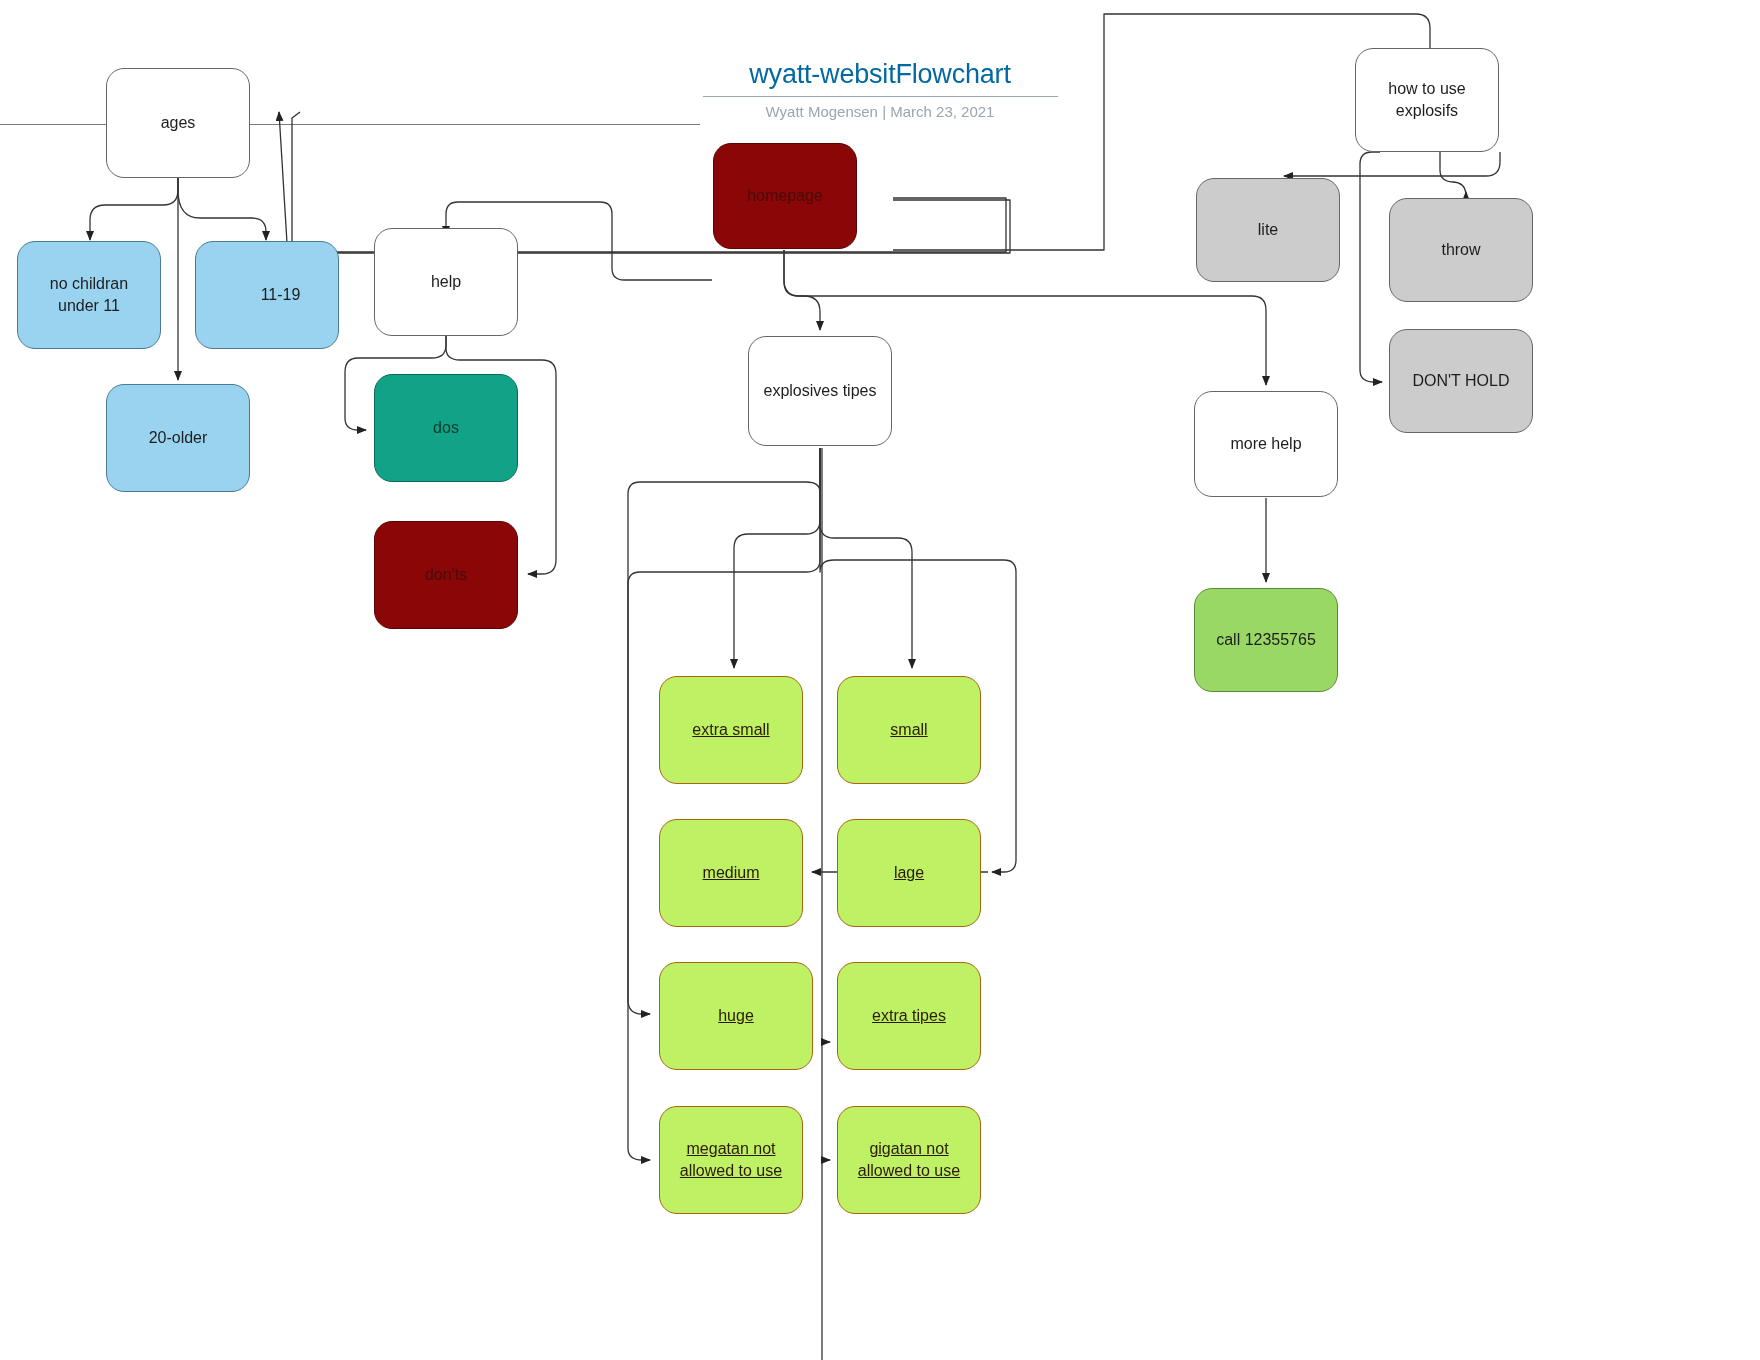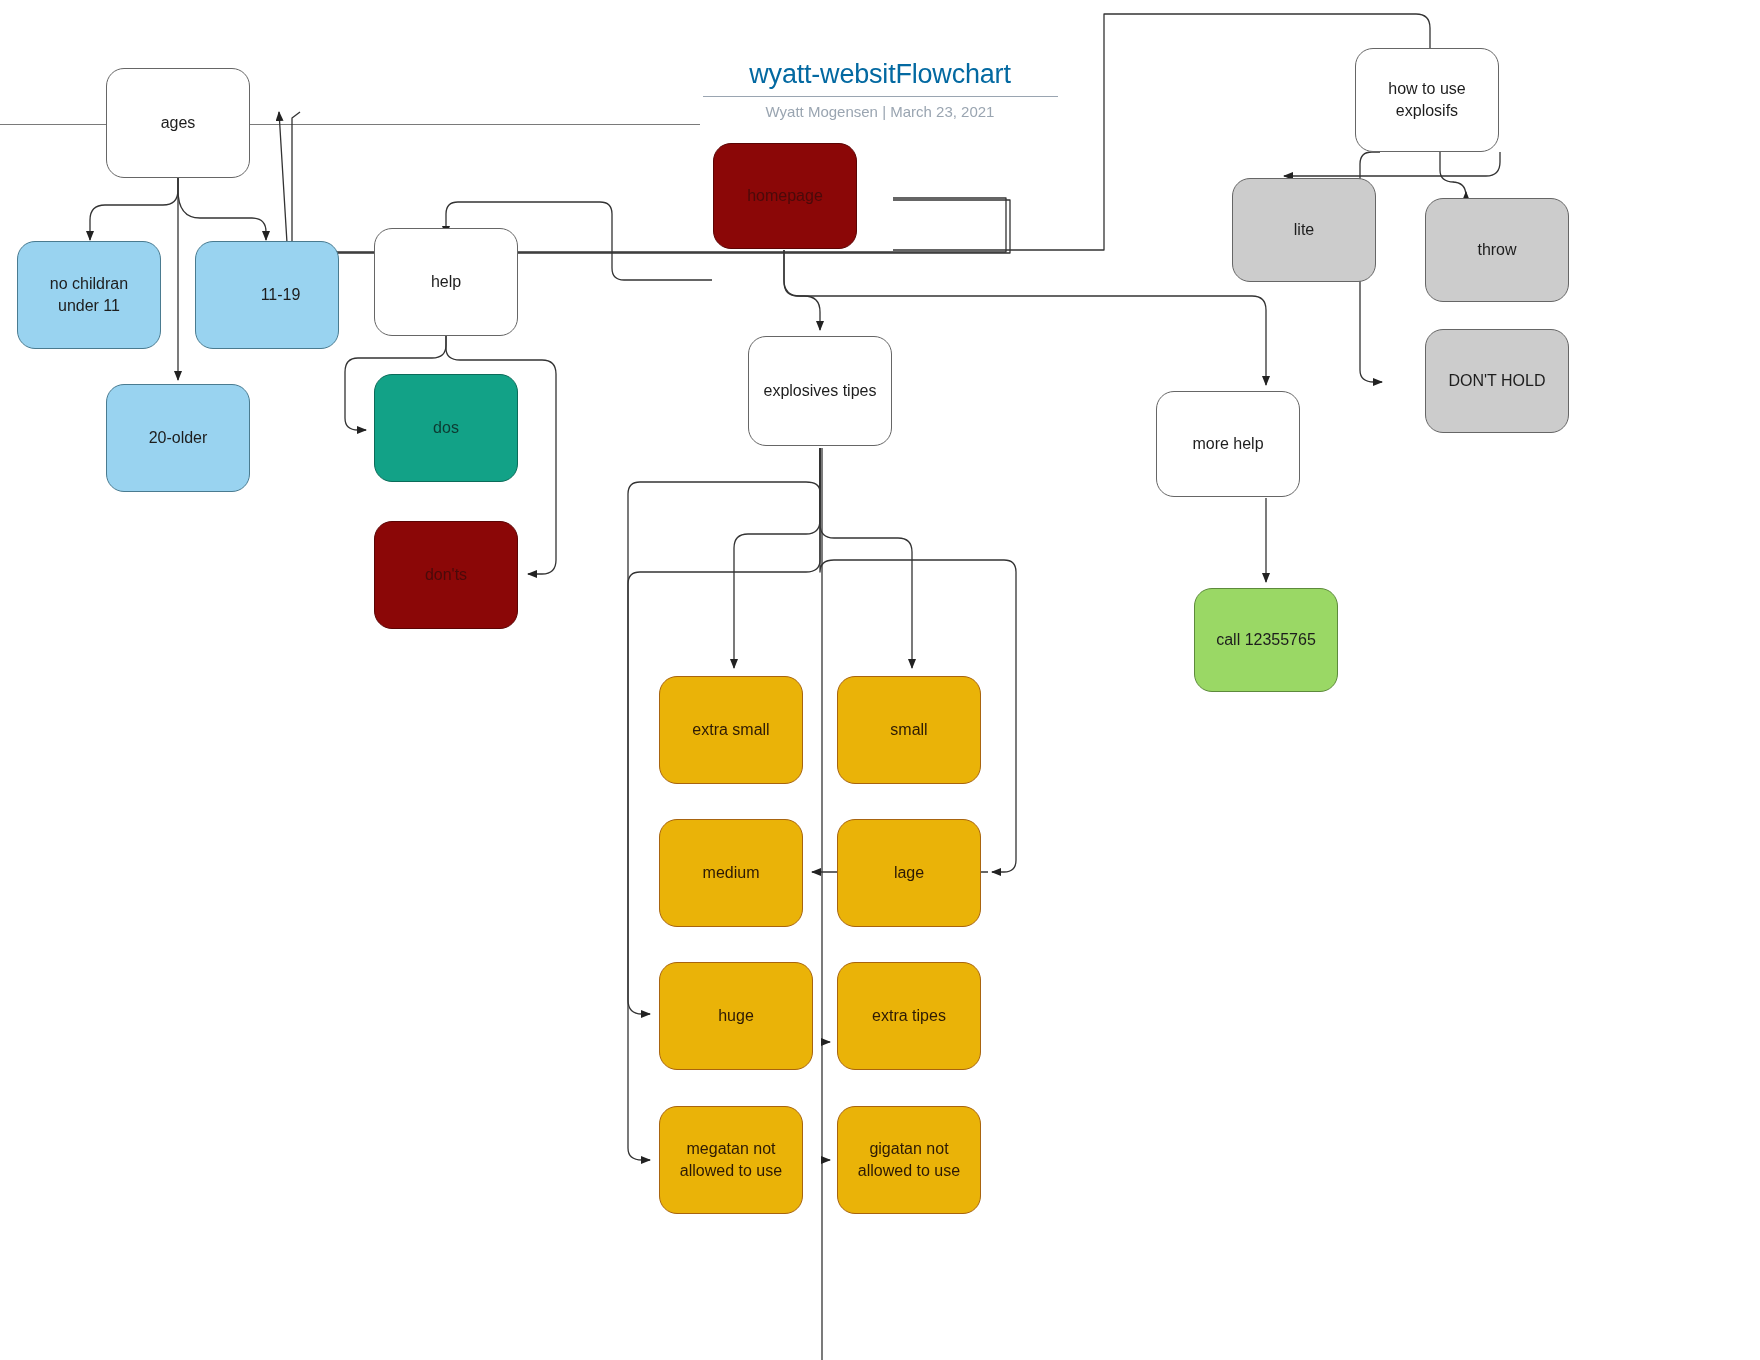--- a/index.html
+++ b/index.html
@@ -38,25 +38,25 @@
     font-size: 16px;
     line-height: 1.35;
     color: #1d1d1d;
     border: 1.2px solid #4d4d4d;
     background: #ffffff;
     white-space: pre-line;
     user-select: none;
   }
   .node.plain   { background:#ffffff; border-color:#666666; }
   .node.blue    { background:#99D3F0; border-color:#4a7b90; }
-  .node.grey    { background:#CCCCCC; border-color:#666666;margin-left:36px; }
+  .node.grey    { background:#CCCCCC; border-color:#666666; }
   .node.limegreen { background:#9AD865; border-color:#5d8a3c; color:#1d1d1d; }
   .node.teal    { background:#12A287; border-color:#0b6b59; color:#0d3a31; }
   .node.darkred { background:#8B0707; border-color:#5a0404; color:#4a0a0a; }
-  .node.orange  { background:#eab308; border-color:#a8640f; color:#2d1a05; }
+  .node.orange  { background:#bef264; border-color:#a8640f; color:#2d1a05;text-decoration:underline; }
 
   
   #title-block {
     position: absolute;
     left: 700px;
     top: 60px;
     width: 360px;
     text-align: center;
     pointer-events: none;
   }
@@ -241,17 +241,17 @@
 
   <div class="node plain" style="left:1355px;top:48px;width:144px;height:104px;">how to use
 explosifs</div>
 
   <div class="node grey" style="left:1196px;top:178px;width:144px;height:104px;">lite</div>
 
   <div class="node grey" style="left:1389px;top:198px;width:144px;height:104px;">throw</div>
 
   <div class="node grey" style="left:1389px;top:329px;width:144px;height:104px;">DON'T HOLD</div>
 
-  <div class="node plain" style="left:1156px;top:391px;width:144px;height:106px;">more help</div>
+  <div class="node plain" style="left:1194px;top:391px;width:144px;height:106px;">more help</div>
 
   <div class="node limegreen" style="left:1194px;top:588px;width:144px;height:104px;">call 12355765</div>
 
 </div>
 
 </body></html>

